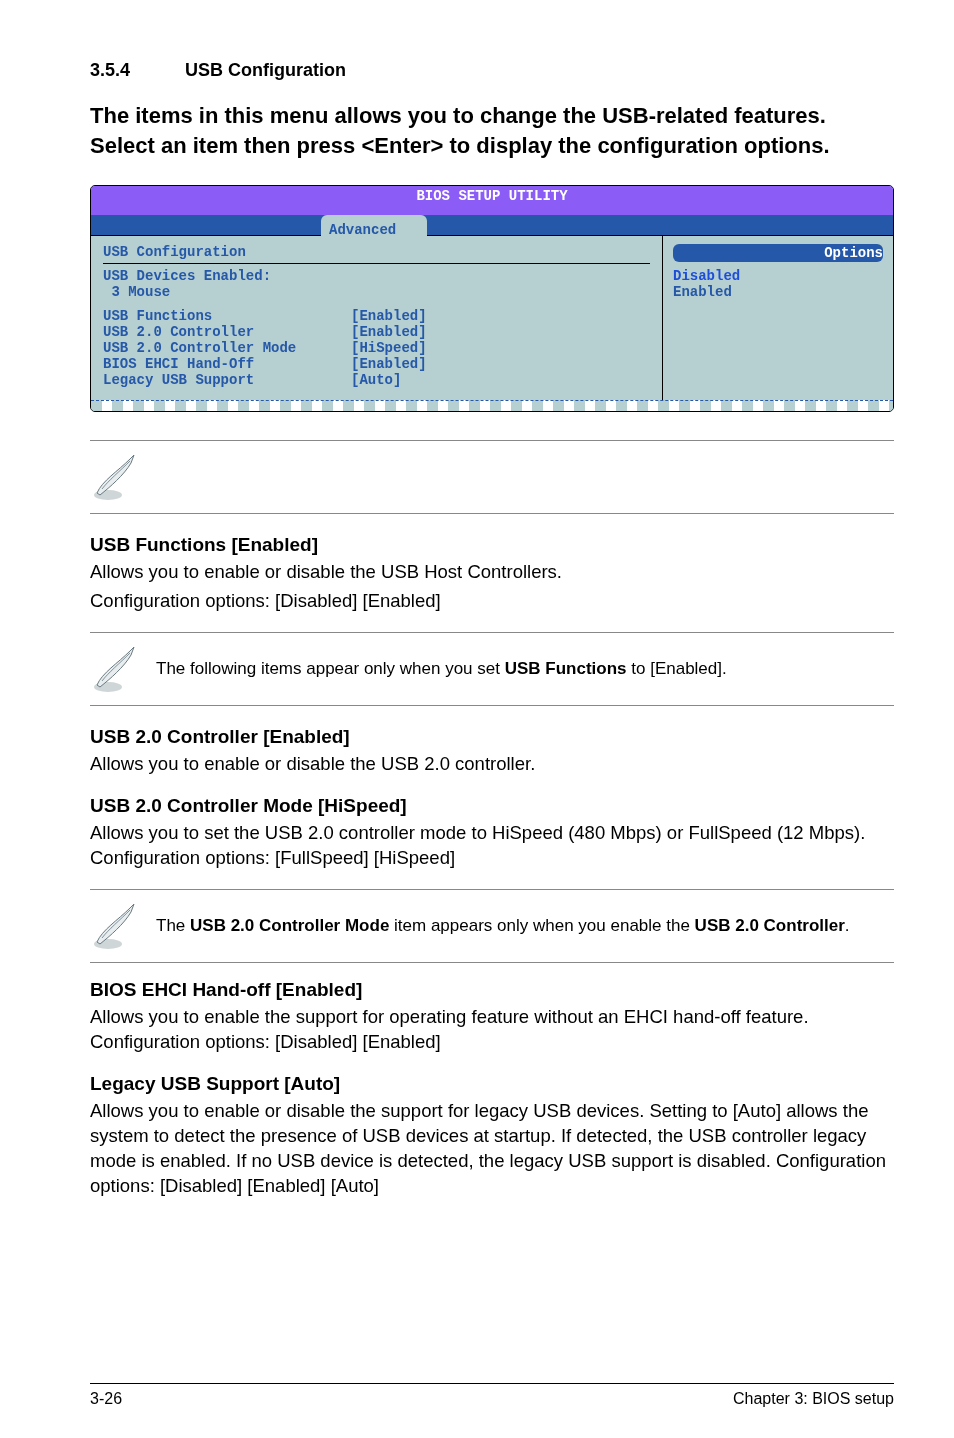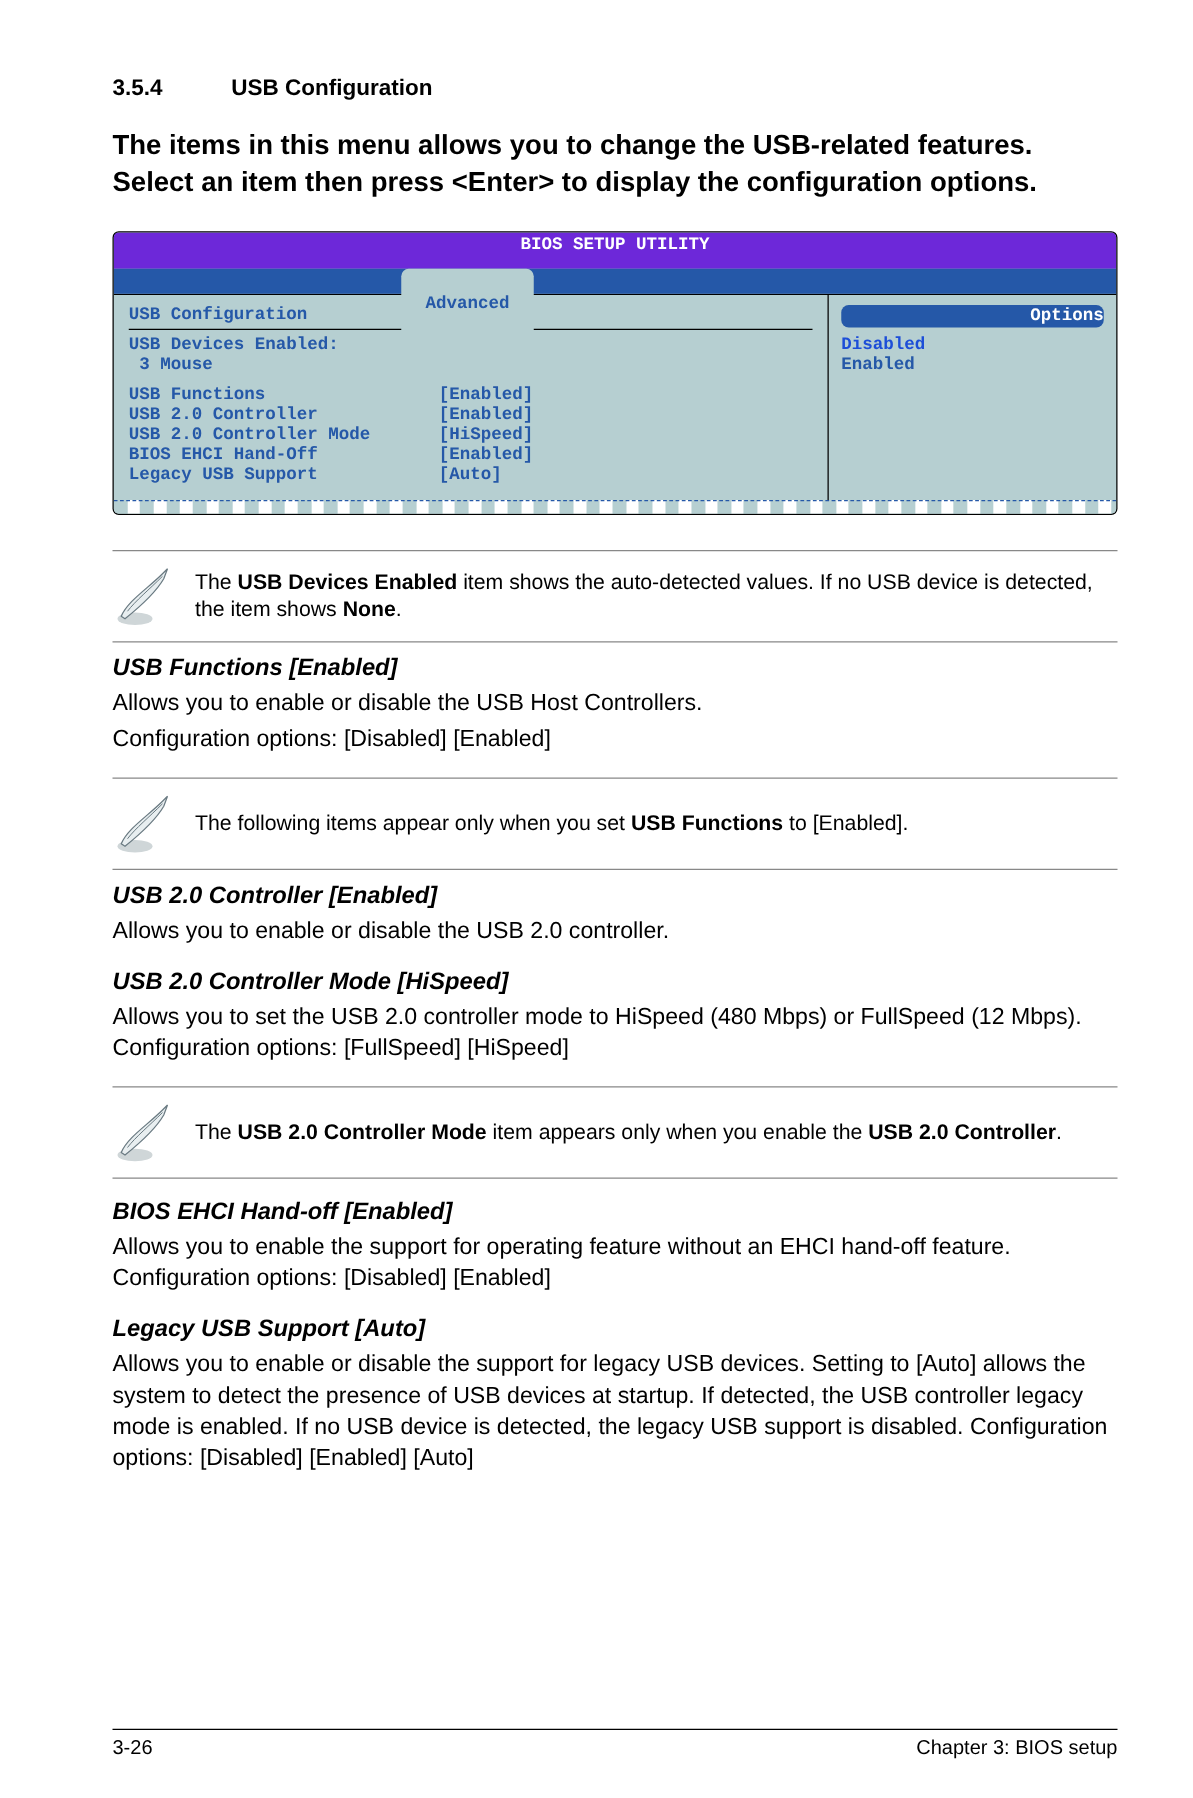--- a/index.html
+++ b/index.html
@@ -35,39 +35,38 @@
       border: 1px solid #000;
       background: #b6cfd1;
       font-family: "Courier New", monospace;
       font-size: 14px;
       font-weight: bold;
       color: #2558a8;
       border-radius: 5px;
       overflow: hidden;
     }
     .bios-title {
-      background: #6d28d9;
+      background: #8b5cf6;
       color: #fff;
       text-align: center;
       height: 25px;
       padding: 2px 0;
     }
     .bios-tabs {
       background: #2558a8;
       height: 20px;
       position: relative;
     }
     .bios-tab {
       position: absolute;
       left: 230px;
       width: 90px;
       background: #b6cfd1;
-      text-align: center;
       border-radius: 6px 6px 0 0;
-      padding: 20px 8px;
+      padding: 7px 8px;
     }
     .bios-body {
       display: flex;
       border-top: 1px solid #000;
     }
     .bios-col-left {
       flex: 1;
       padding: 8px 12px 12px 12px;
       border-right: 1px solid #000;
     }
@@ -115,22 +114,21 @@
       margin: 6px 18px 6px 0;
       flex: none;
     }
     .note-text {
       font-size: 17px;
       line-height: 1.3;
     }
     h2.subhead {
       font-size: 19px;
       font-weight: bold;
-      margin: 0 0 4px 0;
-      font-style: italic;
+      margin: 20px 0 4px 0;
     }
     p.sub-body {
       font-size: 18.5px;
       line-height: 1.35;
       margin: 0 0 4px 0;
     }
     .footer-row {
       position: absolute;
       bottom: 20px;
       left: 90px;
@@ -195,23 +193,20 @@
     </div>
     <div class="bios-footer-cut"></div>
   </div>
 
   <div class="note-row" style="margin-top:28px">
     <svg class="note-icon" viewBox="0 0 48 48">
       <ellipse cx="18" cy="42" rx="14" ry="5" fill="#cfd6d8"></ellipse>
       <path d="M7 40 C 12 28, 28 18, 40 6 L 44 2 L 41 10 C 34 22, 20 34, 10 42 Z" fill="#e8eef0" stroke="#6a7a82" stroke-width="1"></path>
       <path d="M12 36 C 18 28, 30 18, 40 8" fill="none" stroke="#6a7a82" stroke-width="0.8"></path>
     </svg>
-    <div class="note-text">
-      <span>The </span><b>USB Devices Enabled</b><span> item shows the auto-detected values. If no USB device is detected, the item shows </span><b>None</b><span>.</span>
-    </div>
   </div>
 
   <h2 class="subhead">USB Functions [Enabled]</h2>
   <p class="sub-body">Allows you to enable or disable the USB Host Controllers.</p>
   <p class="sub-body">Configuration options: [Disabled] [Enabled]</p>
 
   <div class="note-row">
     <svg class="note-icon" viewBox="0 0 48 48">
       <ellipse cx="18" cy="42" rx="14" ry="5" fill="#cfd6d8"></ellipse>
       <path d="M7 40 C 12 28, 28 18, 40 6 L 44 2 L 41 10 C 34 22, 20 34, 10 42 Z" fill="#e8eef0" stroke="#6a7a82" stroke-width="1"></path>

